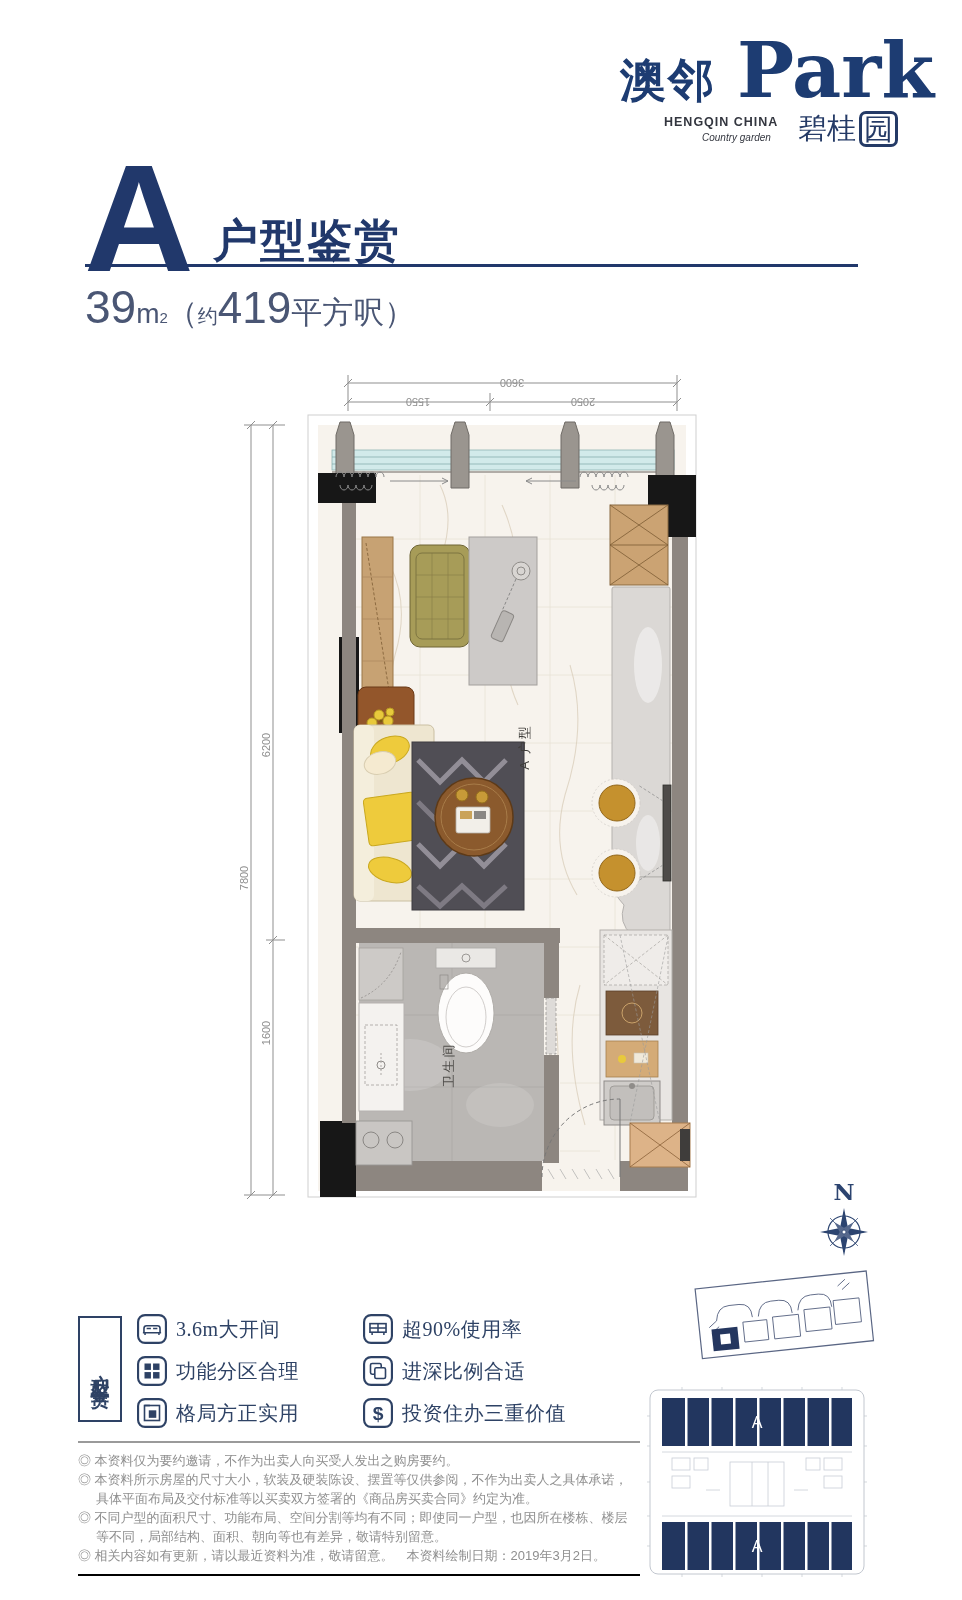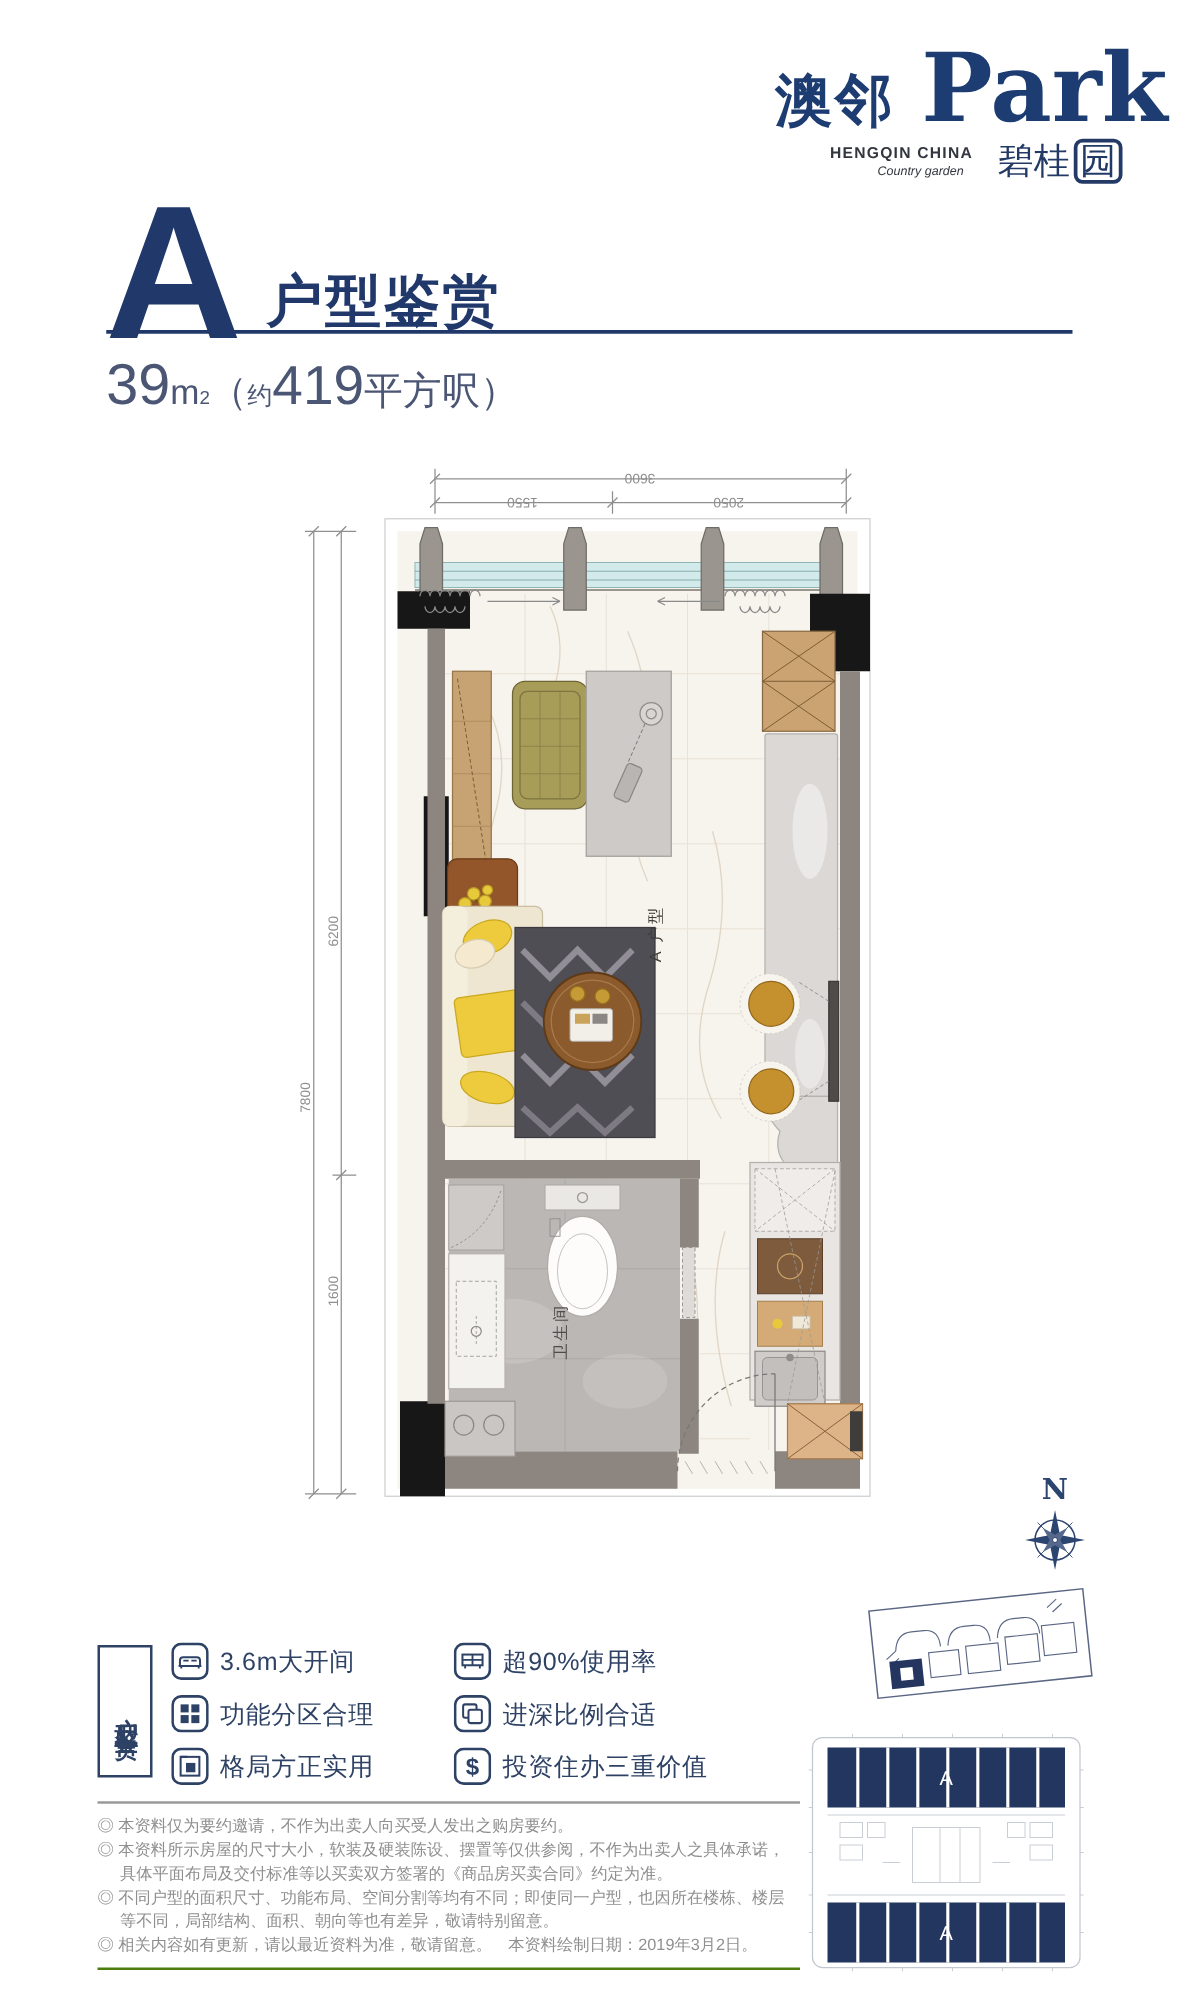--- a/index.html
+++ b/index.html
@@ -33,23 +33,23 @@
   .compass-n{font-family:"DejaVu Serif",serif;font-size:23px;font-weight:bold;}
   
   .ftitle-box{left:78px;top:1316px;width:40px;height:102px;border:2px solid #2e4265;
               display:flex;align-items:center;justify-content:center;}
   .ftitle-box span{writing-mode:vertical-rl;text-orientation:upright;font-size:19px;font-weight:bold;
               color:#2e4265;letter-spacing:5px;}
   .fcol{display:flex;flex-direction:column;gap:12px;}
   .fcol1{left:137px;top:1314px;}
   .fcol2{left:363px;top:1314px;}
   .fitem{display:flex;align-items:center;gap:9px;height:30px;}
-  .fitem .flabel{font-size:20px;color:#2e4265;font-weight:500;letter-spacing:0.5px;}
-  
-  .disclaimer{left:78px;top:1441px;width:562px;border-top:2px solid #9a9a9a;border-bottom:2px solid #4d7c0f;
+  .fitem .flabel{font-size:20px;color:#2e4265;font-weight:500;letter-spacing:0.5px;font-family:Liberation Serif, serif;}
+  
+  .disclaimer{left:78px;top:1441px;width:562px;border-top:2px solid #9a9a9a;border-bottom:2px solid #000000;
               padding:8px 0 9px;}
   .disclaimer p{margin:0;font-size:13px;line-height:19px;color:#8f8f8f;padding-left:18px;text-indent:-18px;}
 </style>
 </head>
 <body>
 
 <div class="canvas">
 
   <div class="abs logo-cn">澳邻</div>
   <div class="abs logo-en">Park</div>

